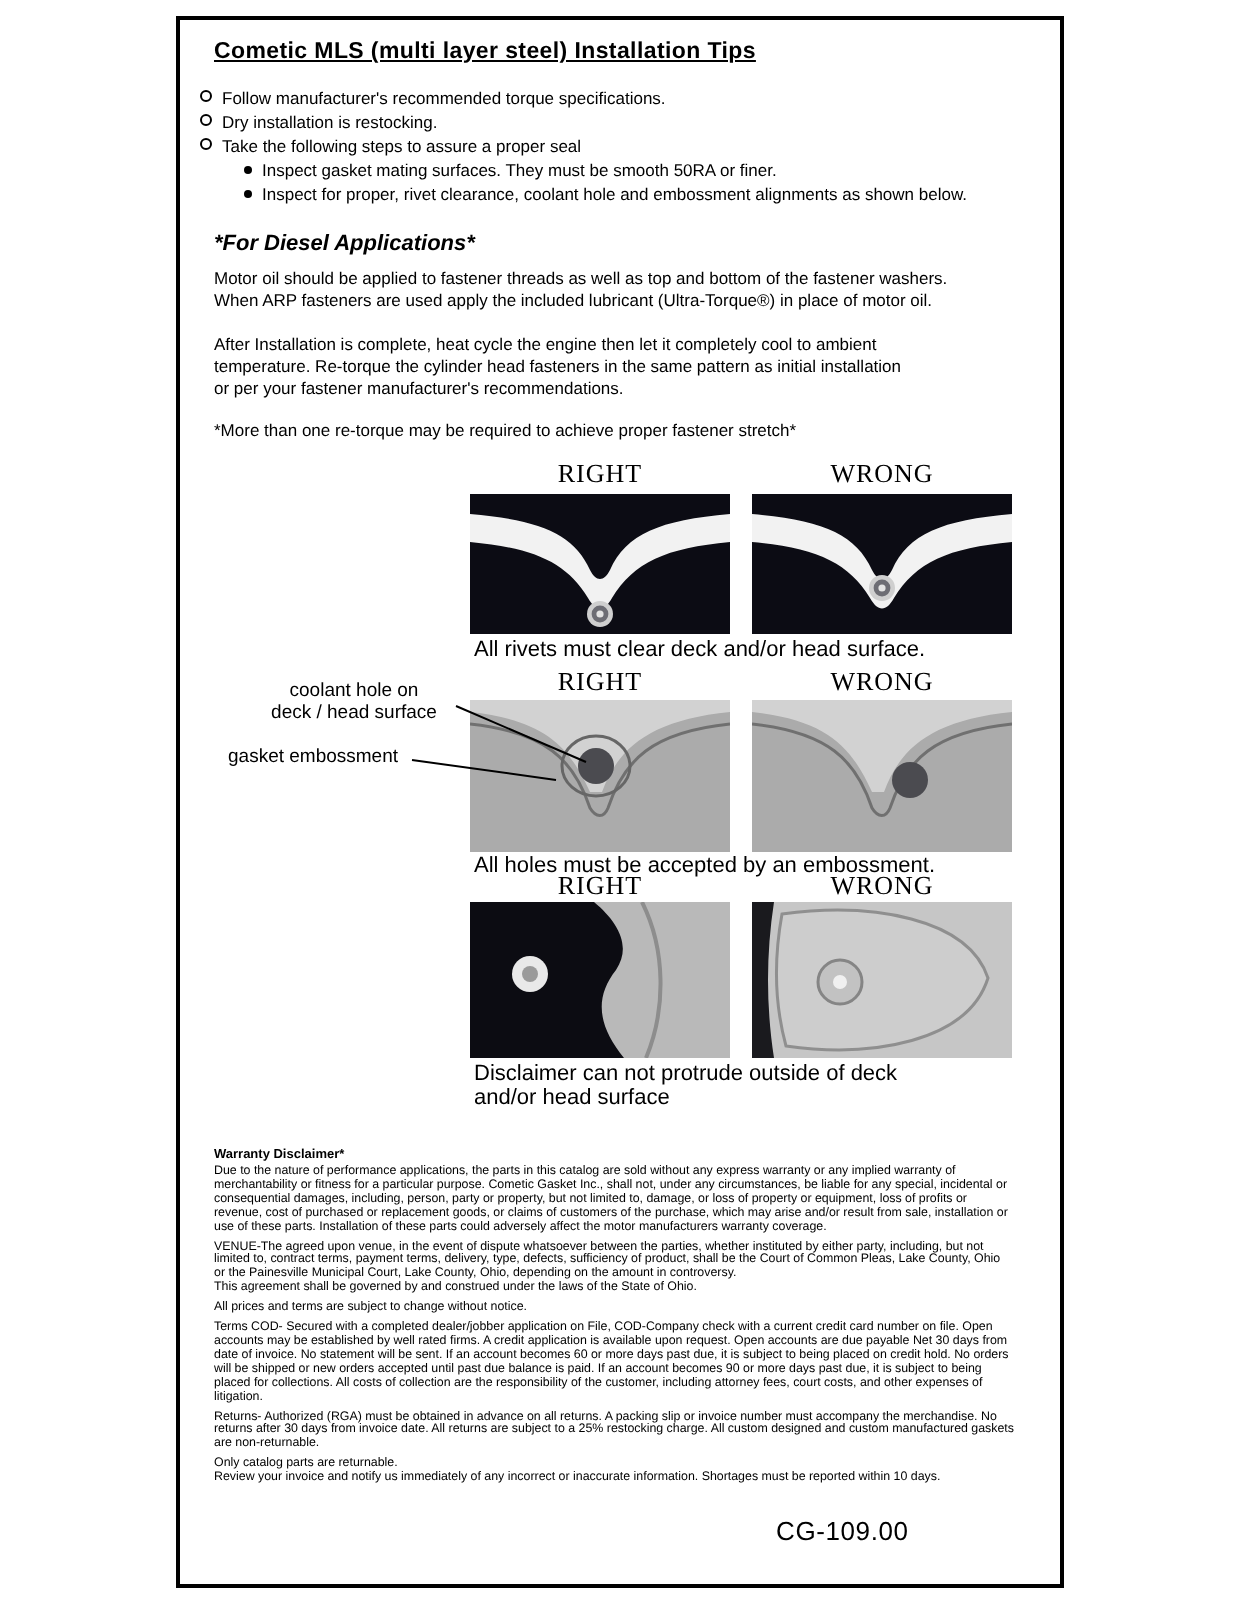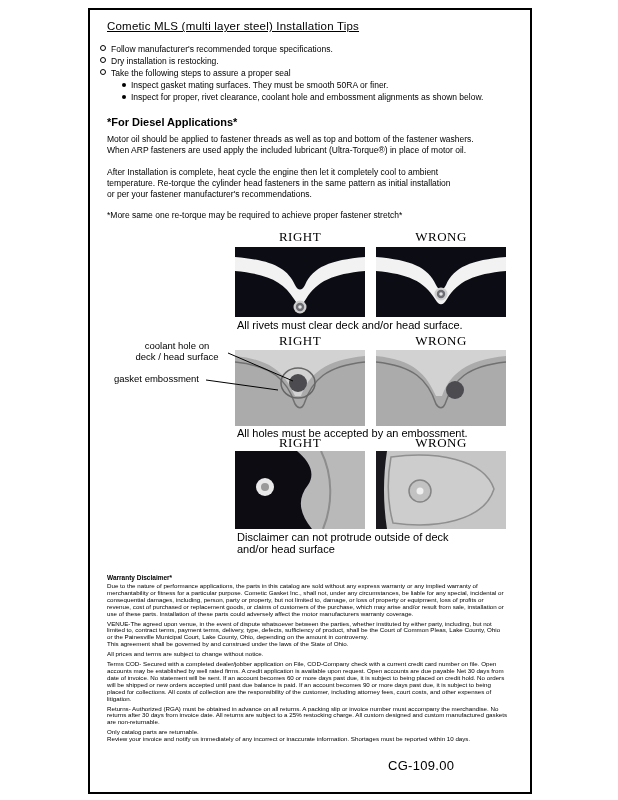--- a/index.html
+++ b/index.html
@@ -6,28 +6,28 @@
   body {
     width:618px; height:800px; background:#ffffff; position:relative;
     font-family:"Liberation Sans", sans-serif; color:#000; overflow:hidden;
   }
   .abs { position:absolute; }
   .frame {
     position:absolute; left:88px; top:8px; width:440px; height:782px;
     border:2px solid #000;
   }
   .title {
-    left:107px; top:20px; font-size:11.5px; font-weight:normal;
+    left:107px; top:20px; font-size:11.5px; font-weight:bold;
     text-decoration:underline; letter-spacing:0.2px;
   }
   .tip { font-size:8.5px; white-space:nowrap; }
   .marker { display:inline-block; width:4px; height:4px; border-radius:50%; margin-right:5px; vertical-align:1px; }
   .hollow { border:1px solid #000; }
   .filled { background:#000; }
-  .diesel-heading { left:107px; top:116px; font-size:11px; font-weight:bold; }
+  .diesel-heading { left:107px; top:116px; font-size:11px; font-weight:bold;font-style:italic; }
   .para { left:107px; width:424px; font-size:8.5px; line-height:11px; white-space:pre-line; }
   .p1 { top:134px; }
   .p2 { top:167px; }
   .note { left:107px; top:210px; font-size:8.5px; }
   .dlabel { width:130px; text-align:center; font-size:13px; letter-spacing:0.5px;font-family:Liberation Serif, serif; }
   .dimg { width:130px; overflow:hidden; }
   .dimg svg { display:block; }
   .dcap { left:237px; font-size:11px; white-space:pre-line; line-height:11.5px; }
   .annot { font-size:9.5px; line-height:10.5px; white-space:pre-line; }
   .annot.right { text-align:center; }
@@ -63,21 +63,21 @@
   <div class="abs tip" style="left:122px;top:92px">
     <span class="marker filled"></span><span>Inspect for proper, rivet clearance, coolant hole and embossment alignments as shown below.</span>
   </div>
 
   <div class="abs diesel-heading">*For Diesel Applications*</div>
   <div class="abs para p1">Motor oil should be applied to fastener threads as well as top and bottom of the fastener washers.
 When ARP fasteners are used apply the included lubricant (Ultra-Torque®) in place of motor oil.</div>
   <div class="abs para p2">After Installation is complete, heat cycle the engine then let it completely cool to ambient
 temperature. Re-torque the cylinder head fasteners in the same pattern as initial installation
 or per your fastener manufacturer's recommendations.</div>
-  <div class="abs note">*More same one re-torque may be required to achieve proper fastener stretch*</div>
+  <div class="abs note">*More than one re-torque may be required to achieve proper fastener stretch*</div>
 
   <div class="abs dlabel" style="left:235px;top:229px">RIGHT</div>
   <div class="abs dlabel" style="left:376px;top:229px">WRONG</div>
 
   <div class="abs dimg" style="left:235px;top:247px">
     <svg width="130" height="70" viewBox="0 0 130 70">
       <rect width="130" height="70" fill="#0c0c14"></rect>
       <path d="M0,10 C35,13 52,20 60,38 C63,44 67,44 70,38 C78,20 95,13 130,10 L130,24 C98,27 82,34 71,52 C67,59 63,59 59,52 C48,34 32,27 0,24 Z" fill="#f2f2f2"></path>
       <circle cx="65" cy="60" r="6.5" fill="#cfcfcf"></circle>
       <circle cx="65" cy="60" r="4.2" fill="#6d6d74"></circle>

